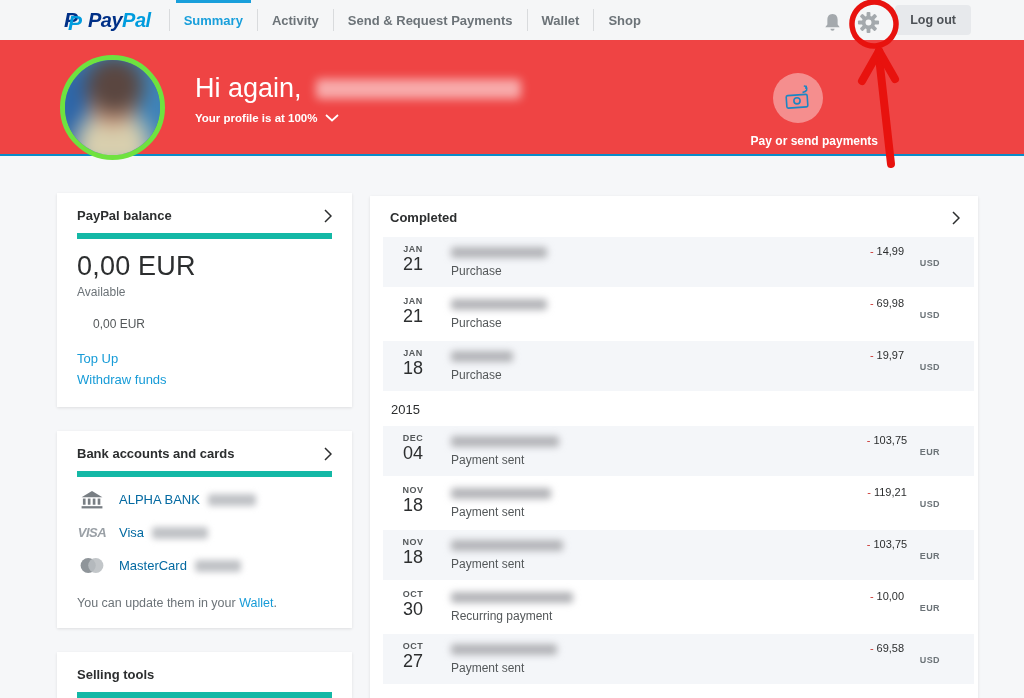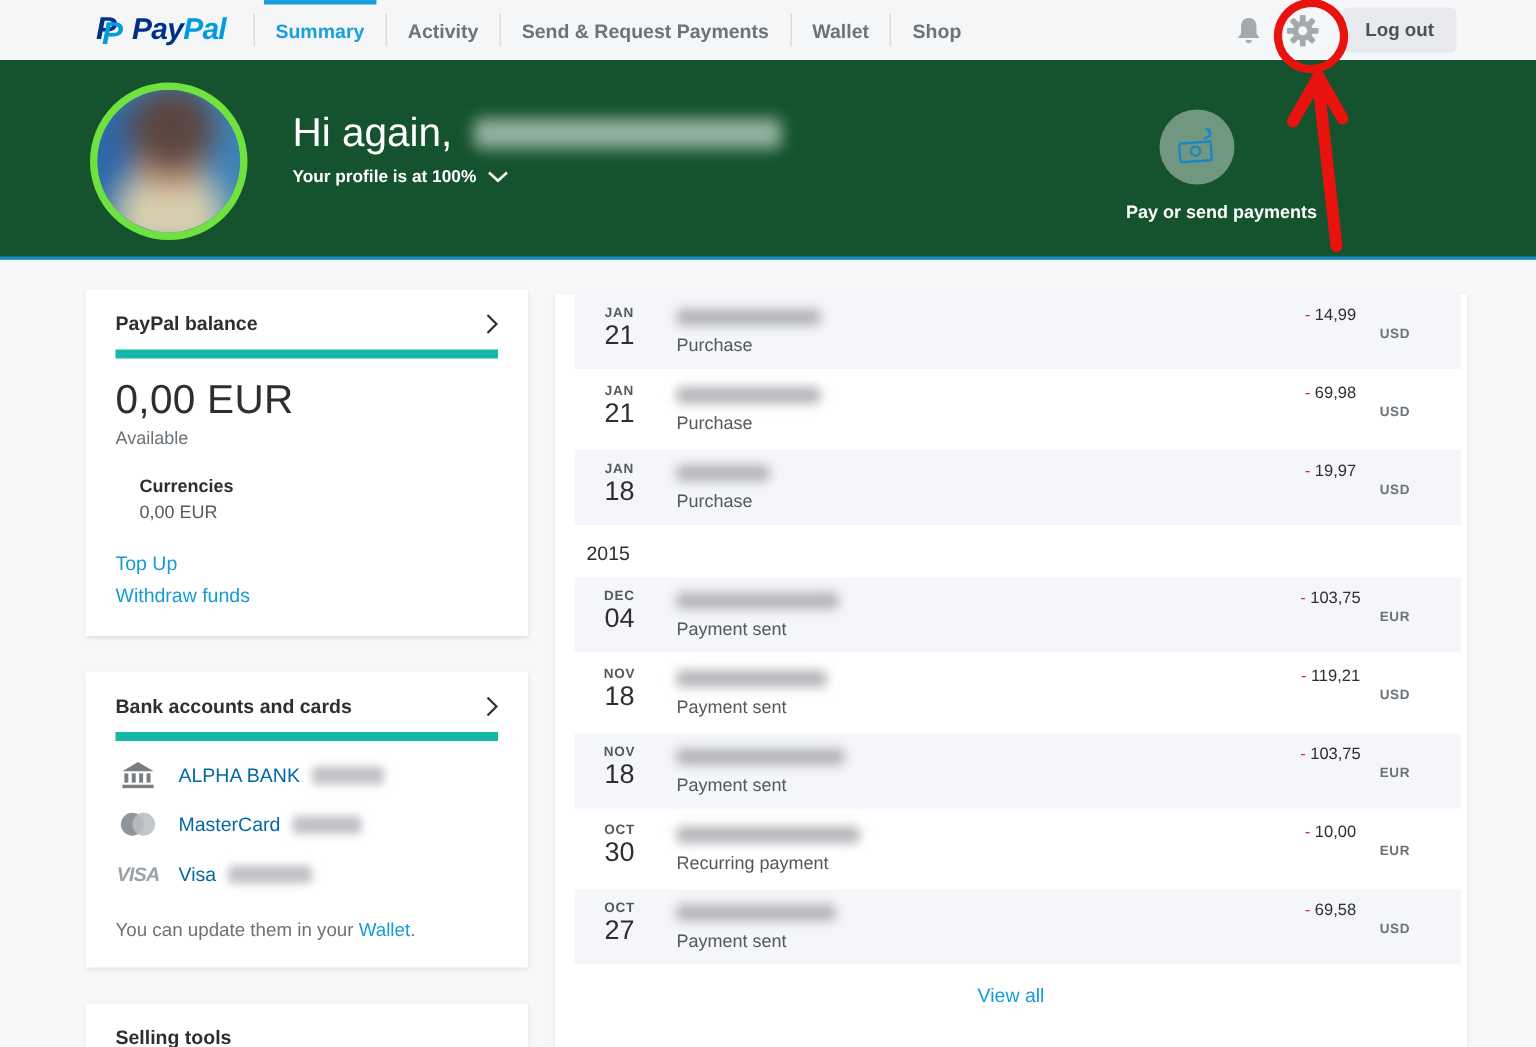--- a/index.html
+++ b/index.html
@@ -15,28 +15,28 @@
   .pp-back  { position:absolute; left:0; top:0; color:#003087; }
   .pp-front { position:absolute; left:4px; top:3px; color:#009cde; }
   .wordmark { font-weight:bold; font-style:italic; font-size:20px; letter-spacing:-0.5px; margin-left:4px; }
   .wm-first { color:#003087; }
   .wm-second{ color:#009cde; }
   .nav-sep { width:1px; height:22px; background:#d9dbdd; margin:0 14px; }
   .nav-item { position:relative; height:40px; display:flex; align-items:center; font-size:13px;
               font-weight:bold; color:#6c7378; cursor:pointer; white-space:nowrap; }
   .nav-item.active { color:#199fdb; }
   .nav-item.active::before { content:''; position:absolute; top:0; left:-8px; right:-8px; height:3px; background:#199fdb; }
-  .nav-right { margin-left:auto; display:flex; align-items:center; }
+  .nav-right { margin-left:auto; display:flex; align-items:flex-end; }
   .icon-btn { width:26px; height:26px; display:flex; align-items:center; justify-content:center; cursor:pointer; }
   .icon-btn + .icon-btn { margin-left:10px; }
   .logout-btn { margin-left:14px; background:#e7e9ec; border:none; border-radius:4px; padding:8px 15px;
                 font-family:"Liberation Sans", sans-serif; font-size:12.5px; font-weight:bold; color:#4d5156; cursor:pointer; }
 
   
-  .hero { position:absolute; top:40px; left:0; width:1024px; height:133px; background:#14532d;
+  .hero { position:absolute; top:40px; left:0; width:1024px; height:116px; background:#ef4444;
           border-bottom:2px solid #0a8cc8; }
   .avatar { position:absolute; left:60px; top:15px; width:105px; height:105px; border-radius:50%;
             border:5px solid #6fe23f; overflow:hidden; background:#3a7ab0; cursor:pointer; }
   .avatar-blur { position:absolute; inset:-8px;
       background:
         radial-gradient(circle at 52% 30%, #5a4640 0 18%, transparent 40%),
         radial-gradient(circle at 50% 48%, #c89b80 0 16%, transparent 38%),
         radial-gradient(circle at 50% 85%, #d8cfae 0 22%, transparent 45%),
         radial-gradient(circle at 20% 60%, #2e66a8 0 30%, transparent 60%),
         #3f83b8;
@@ -194,21 +194,20 @@
         <span class="chev-right">
           <svg width="8" height="14" viewBox="0 0 8 14">
               <polyline points="1,1 7,7 1,13" fill="none" stroke="#2c2e2f" stroke-width="1.5"></polyline>
             </svg>
         </span>
       </div>
       <div class="balance-body">
         <div class="balance-amount">0,00 EUR</div>
         <div class="balance-avail">Available</div>
         <div class="currencies">
-          <div class="cur-label">Currencies</div>
           <div class="cur-value">0,00 EUR</div>
         </div>
         <div class="balance-links">
           <a class="link">Top Up</a>
           <a class="link">Withdraw funds</a>
         </div>
       </div>
     </div>
 
     <div class="card">
@@ -230,50 +229,58 @@
               <rect x="11.8" y="8" width="2.8" height="6.5"></rect>
               <rect x="17" y="8" width="2.8" height="6.5"></rect>
               <rect x="0" y="16" width="22" height="2.4"></rect>
             </svg>
           </span>
           <span class="acct-label">ALPHA BANK</span>
           <span class="acct-blur" style="width:48px"></span>
         </div>
         <div class="acct-row">
           <span class="acct-icon">
+              <span class="visa-logo">VISA</span>
+            </span>
+          <span class="acct-label">Visa</span>
+          <span class="acct-blur" style="width:56px"></span>
+        </div>
+        <div class="acct-row">
+          <span class="acct-icon">
             <svg width="26" height="17" viewBox="0 0 26 17">
               <circle cx="9.2" cy="8.5" r="7.6" fill="#8f959a"></circle>
               <circle cx="16.8" cy="8.5" r="7.6" fill="#b9bec2" fill-opacity="0.88"></circle>
             </svg>
           </span>
           <span class="acct-label">MasterCard</span>
           <span class="acct-blur" style="width:46px"></span>
         </div>
-        <div class="acct-row">
-          <span class="acct-icon">
-              <span class="visa-logo">VISA</span>
-            </span>
-          <span class="acct-label">Visa</span>
-          <span class="acct-blur" style="width:56px"></span>
-        </div>
       </div>
       <div class="accounts-foot">
         <span>You can update them in your </span><span class="inline-link">Wallet</span><span>.</span>
       </div>
     </div>
 
     <div class="card">
       <div class="card-head" style="cursor:default">
         <span class="card-title">Selling tools</span>
       </div>
 
     </div>
   </div>
 
   <div class="tx-panel">
+    <div class="tx-head">
+      <span class="card-title">Completed</span>
+      <span class="chev-right">
+        <svg width="8" height="14" viewBox="0 0 8 14">
+            <polyline points="1,1 7,7 1,13" fill="none" stroke="#2c2e2f" stroke-width="1.5"></polyline>
+          </svg>
+      </span>
+    </div>
     <div class="tx-list">
   <div class="tx-row shaded">
     <div class="tx-date">
       <div class="tx-month">JAN</div>
       <div class="tx-day">21</div>
     </div>
     <div class="tx-mid">
       <div class="tx-name-blur" style="width: 96px;"></div>
       <div class="tx-type">Purchase</div>
     </div>

